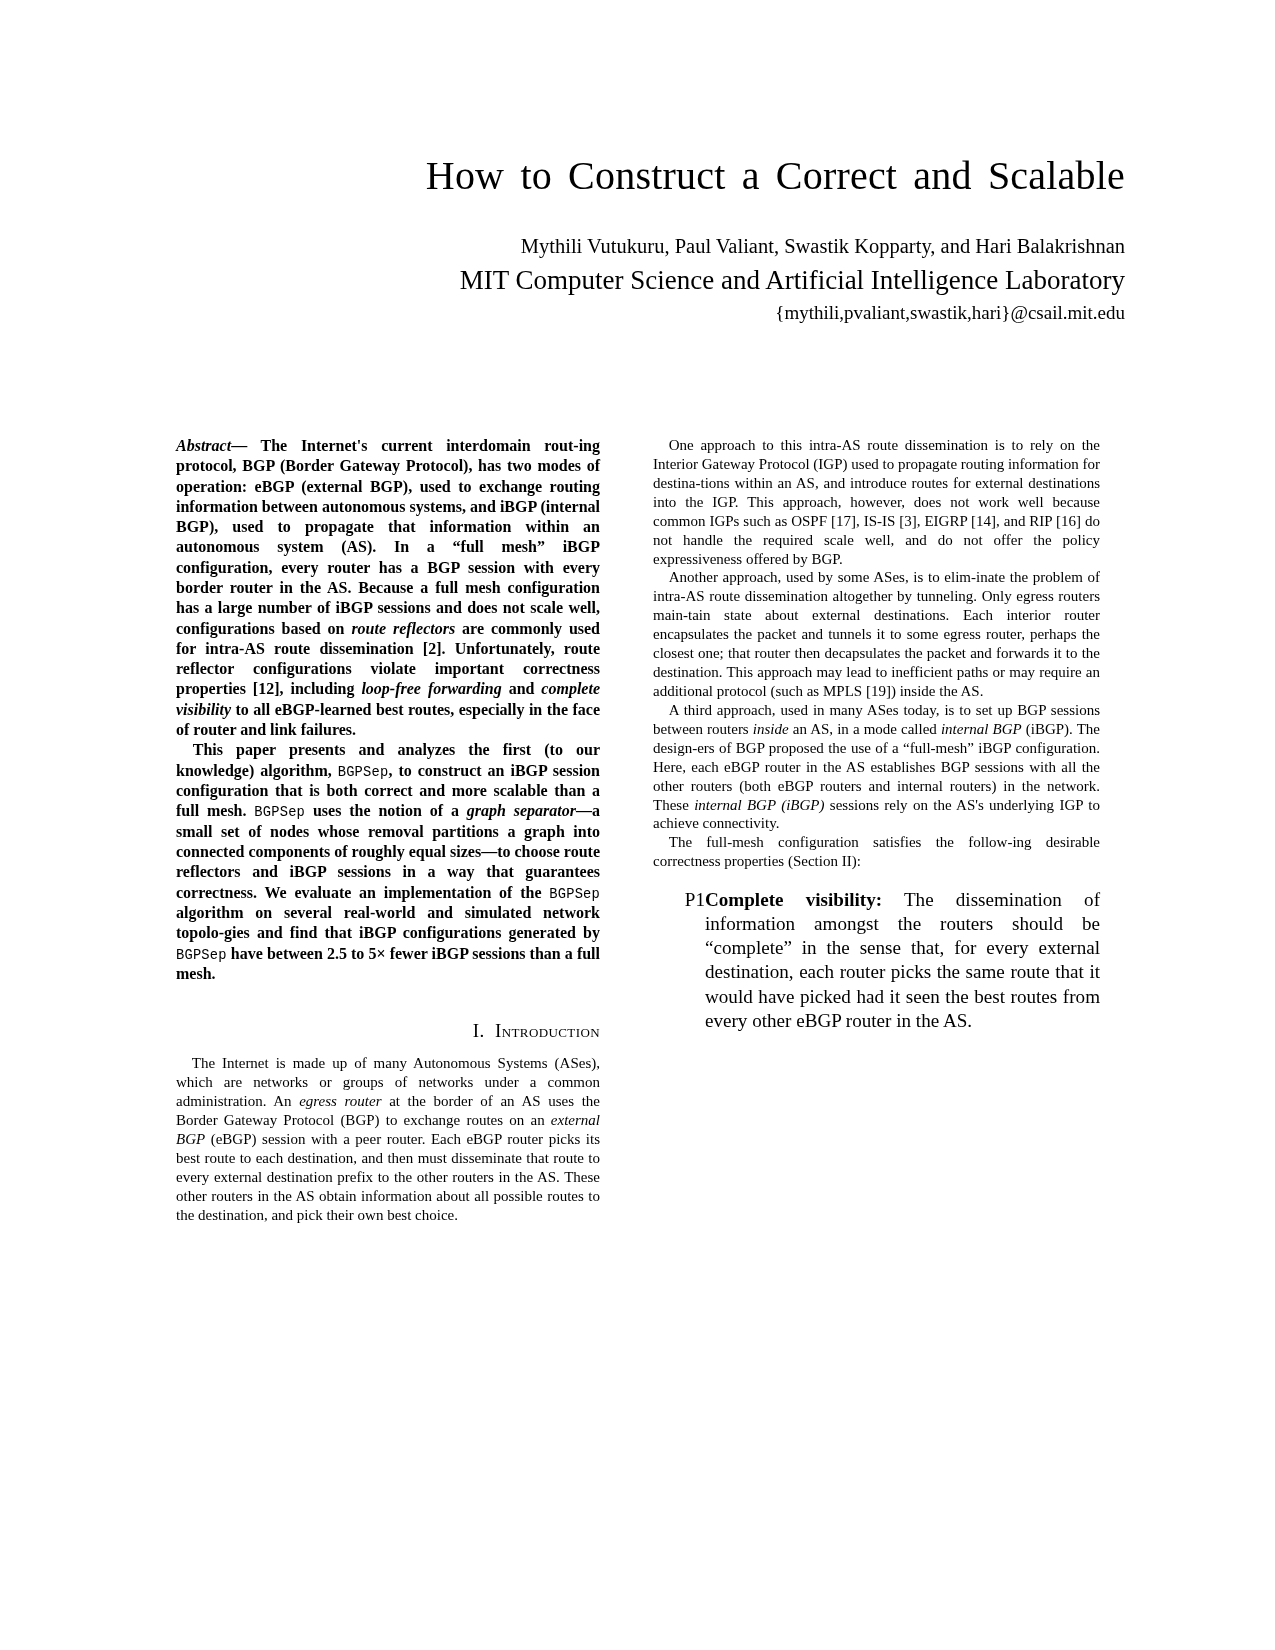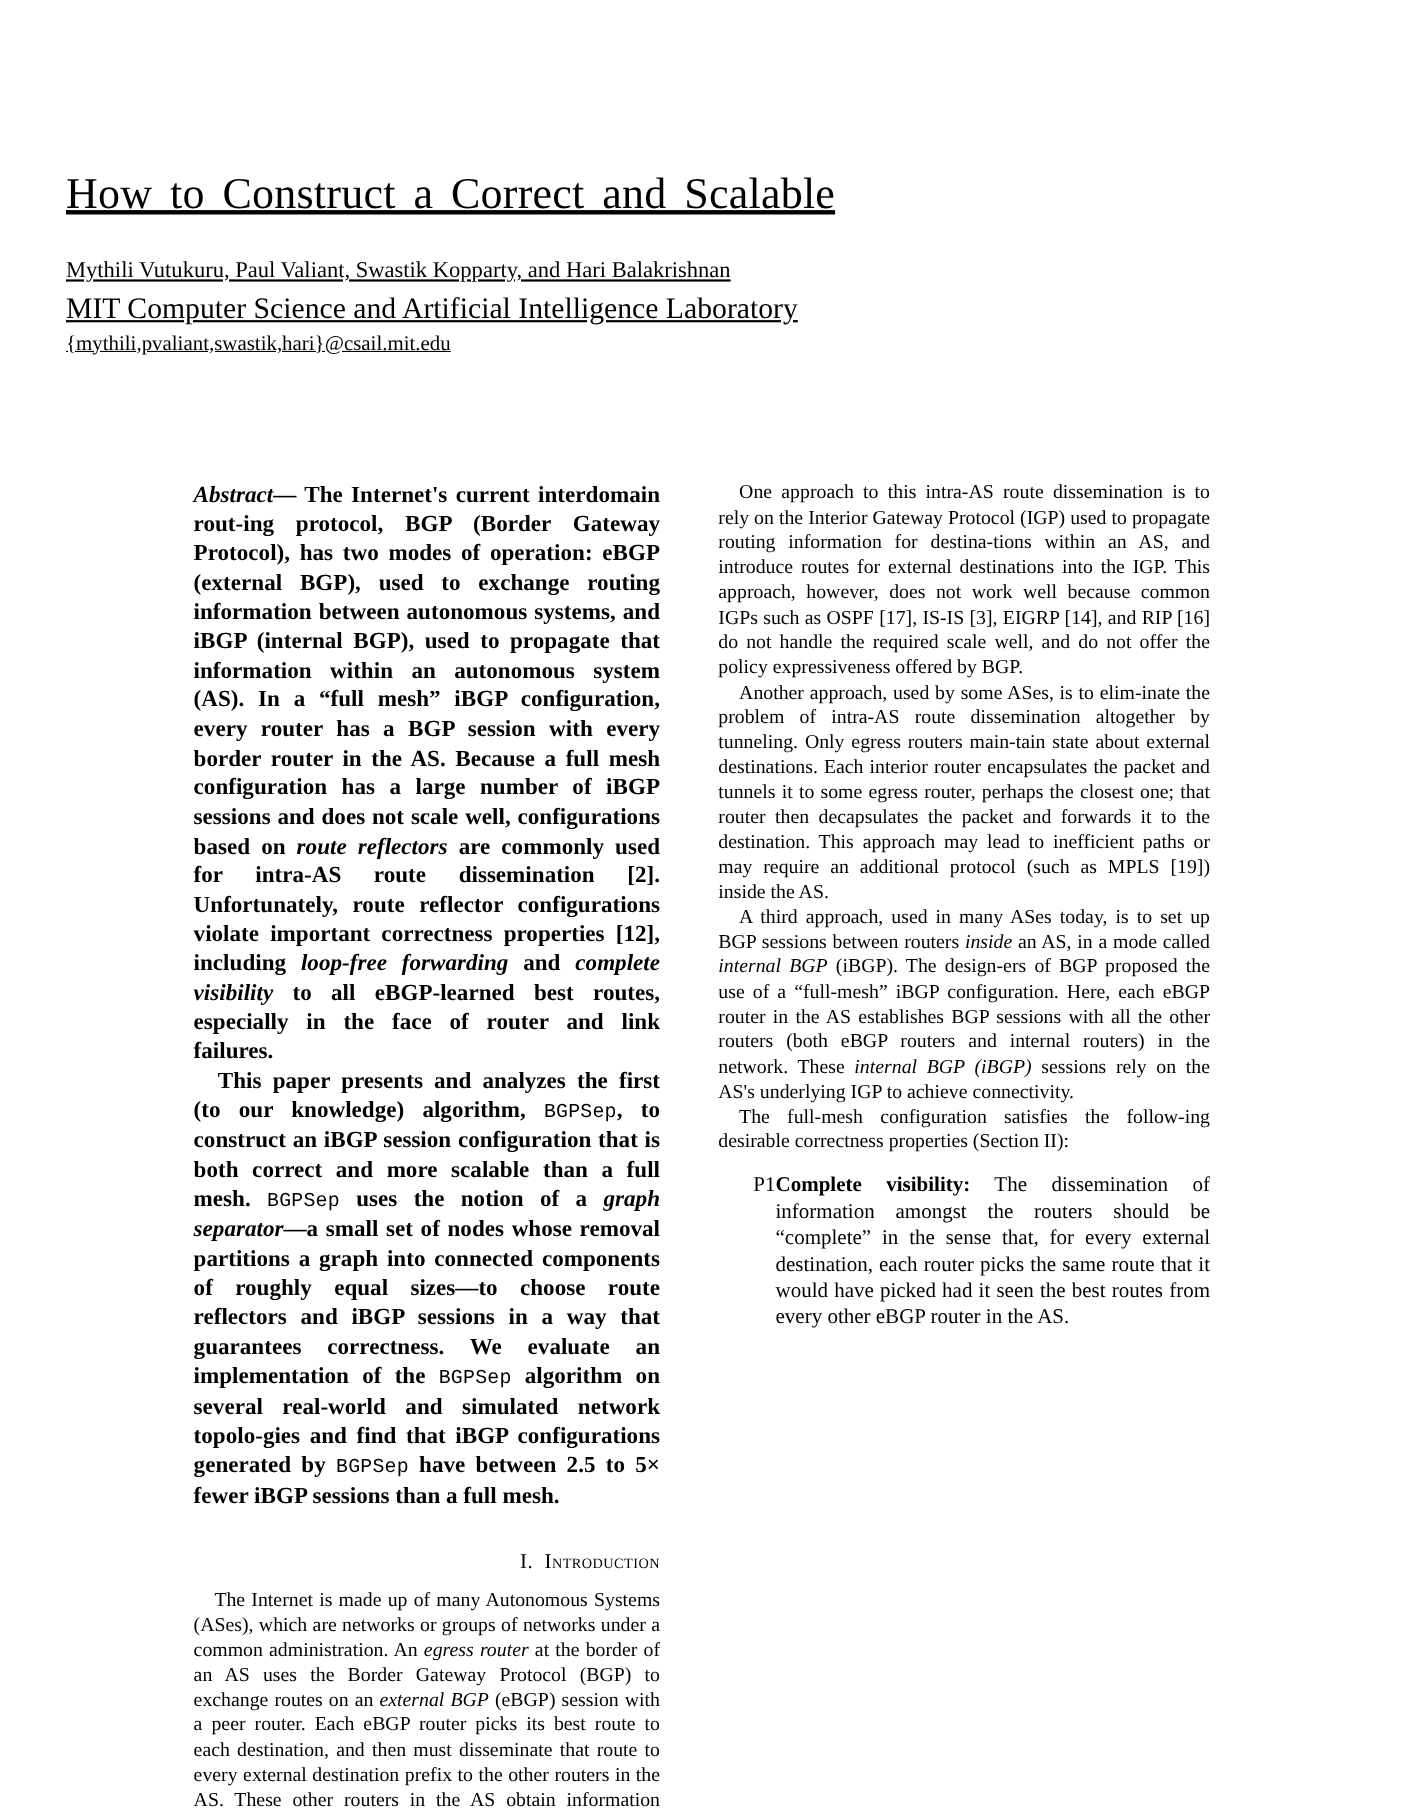--- a/index.html
+++ b/index.html
@@ -21,22 +21,21 @@
     height: 1650px;
     box-sizing: border-box;
     padding: 0;
   }
 
   
   .titleblock {
     padding-top: 148px;
     padding-left: 60px;
     padding-right: 150px;
-    text-align: left;
-    text-decoration: underline;
+    text-align: right;
   }
   .paper-title {
     font-size: 40px;
     line-height: 1.38;
     font-weight: normal;
     letter-spacing: 0.2px;
     word-spacing: 6px;
     margin: 0;
   }
   .authors {
@@ -69,33 +68,33 @@
   .col-right { width: 447px; flex: 0 0 447px; }
 
   p {
     margin: 0;
     text-align: justify;
     text-justify: inter-word;
     hyphens: manual;
   }
 
   .abstract {
-    font-size: 21px;
+    font-size: 16px;
     line-height: 1.268;
     font-weight: bold;
     text-align: justify;
   }
   .abstract .lead {
     font-style: italic;
     font-weight: bold;
   }
   .abstract + .abstract { text-indent: 1.05em; }
 
   .body-par {
-    font-size: 18px;
+    font-size: 15px;
     line-height: 1.262;
     text-indent: 1.05em;
     text-align: justify;
   }
   .body-par.first { text-indent: 1.05em; }
 
   .section-head {
     text-align: right;
     font-size: 19px;
     margin-top: 36px;

